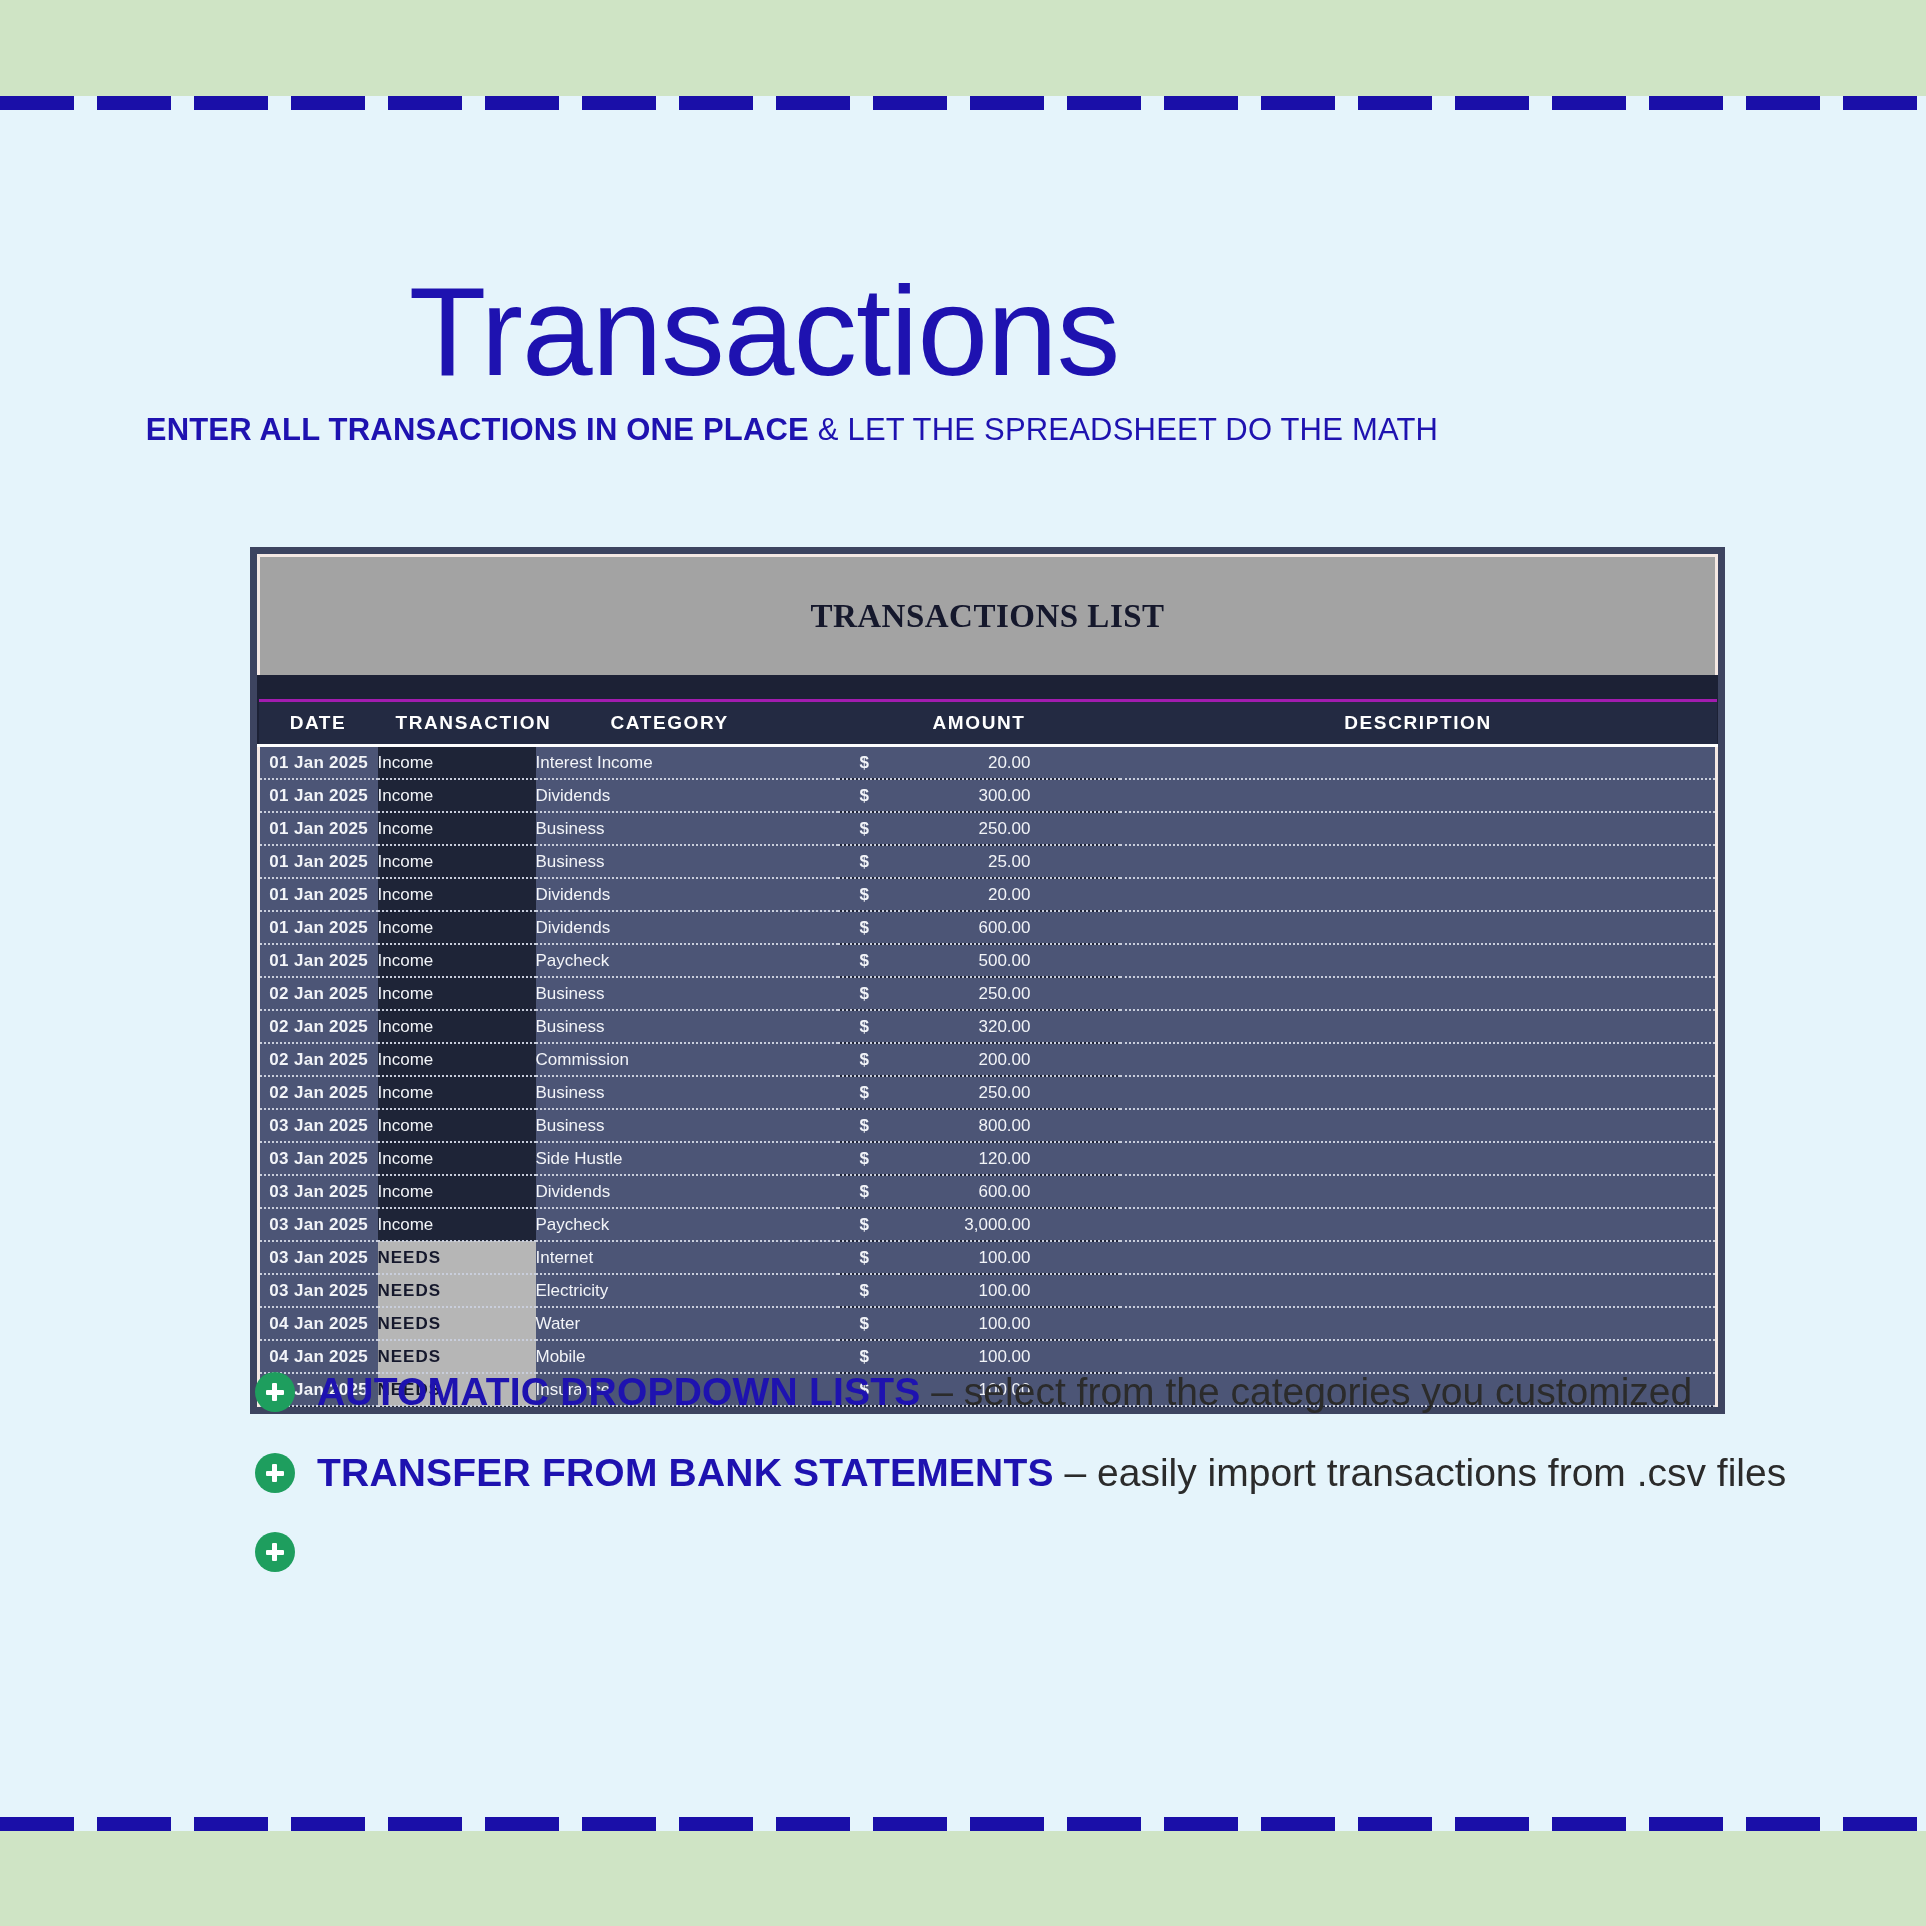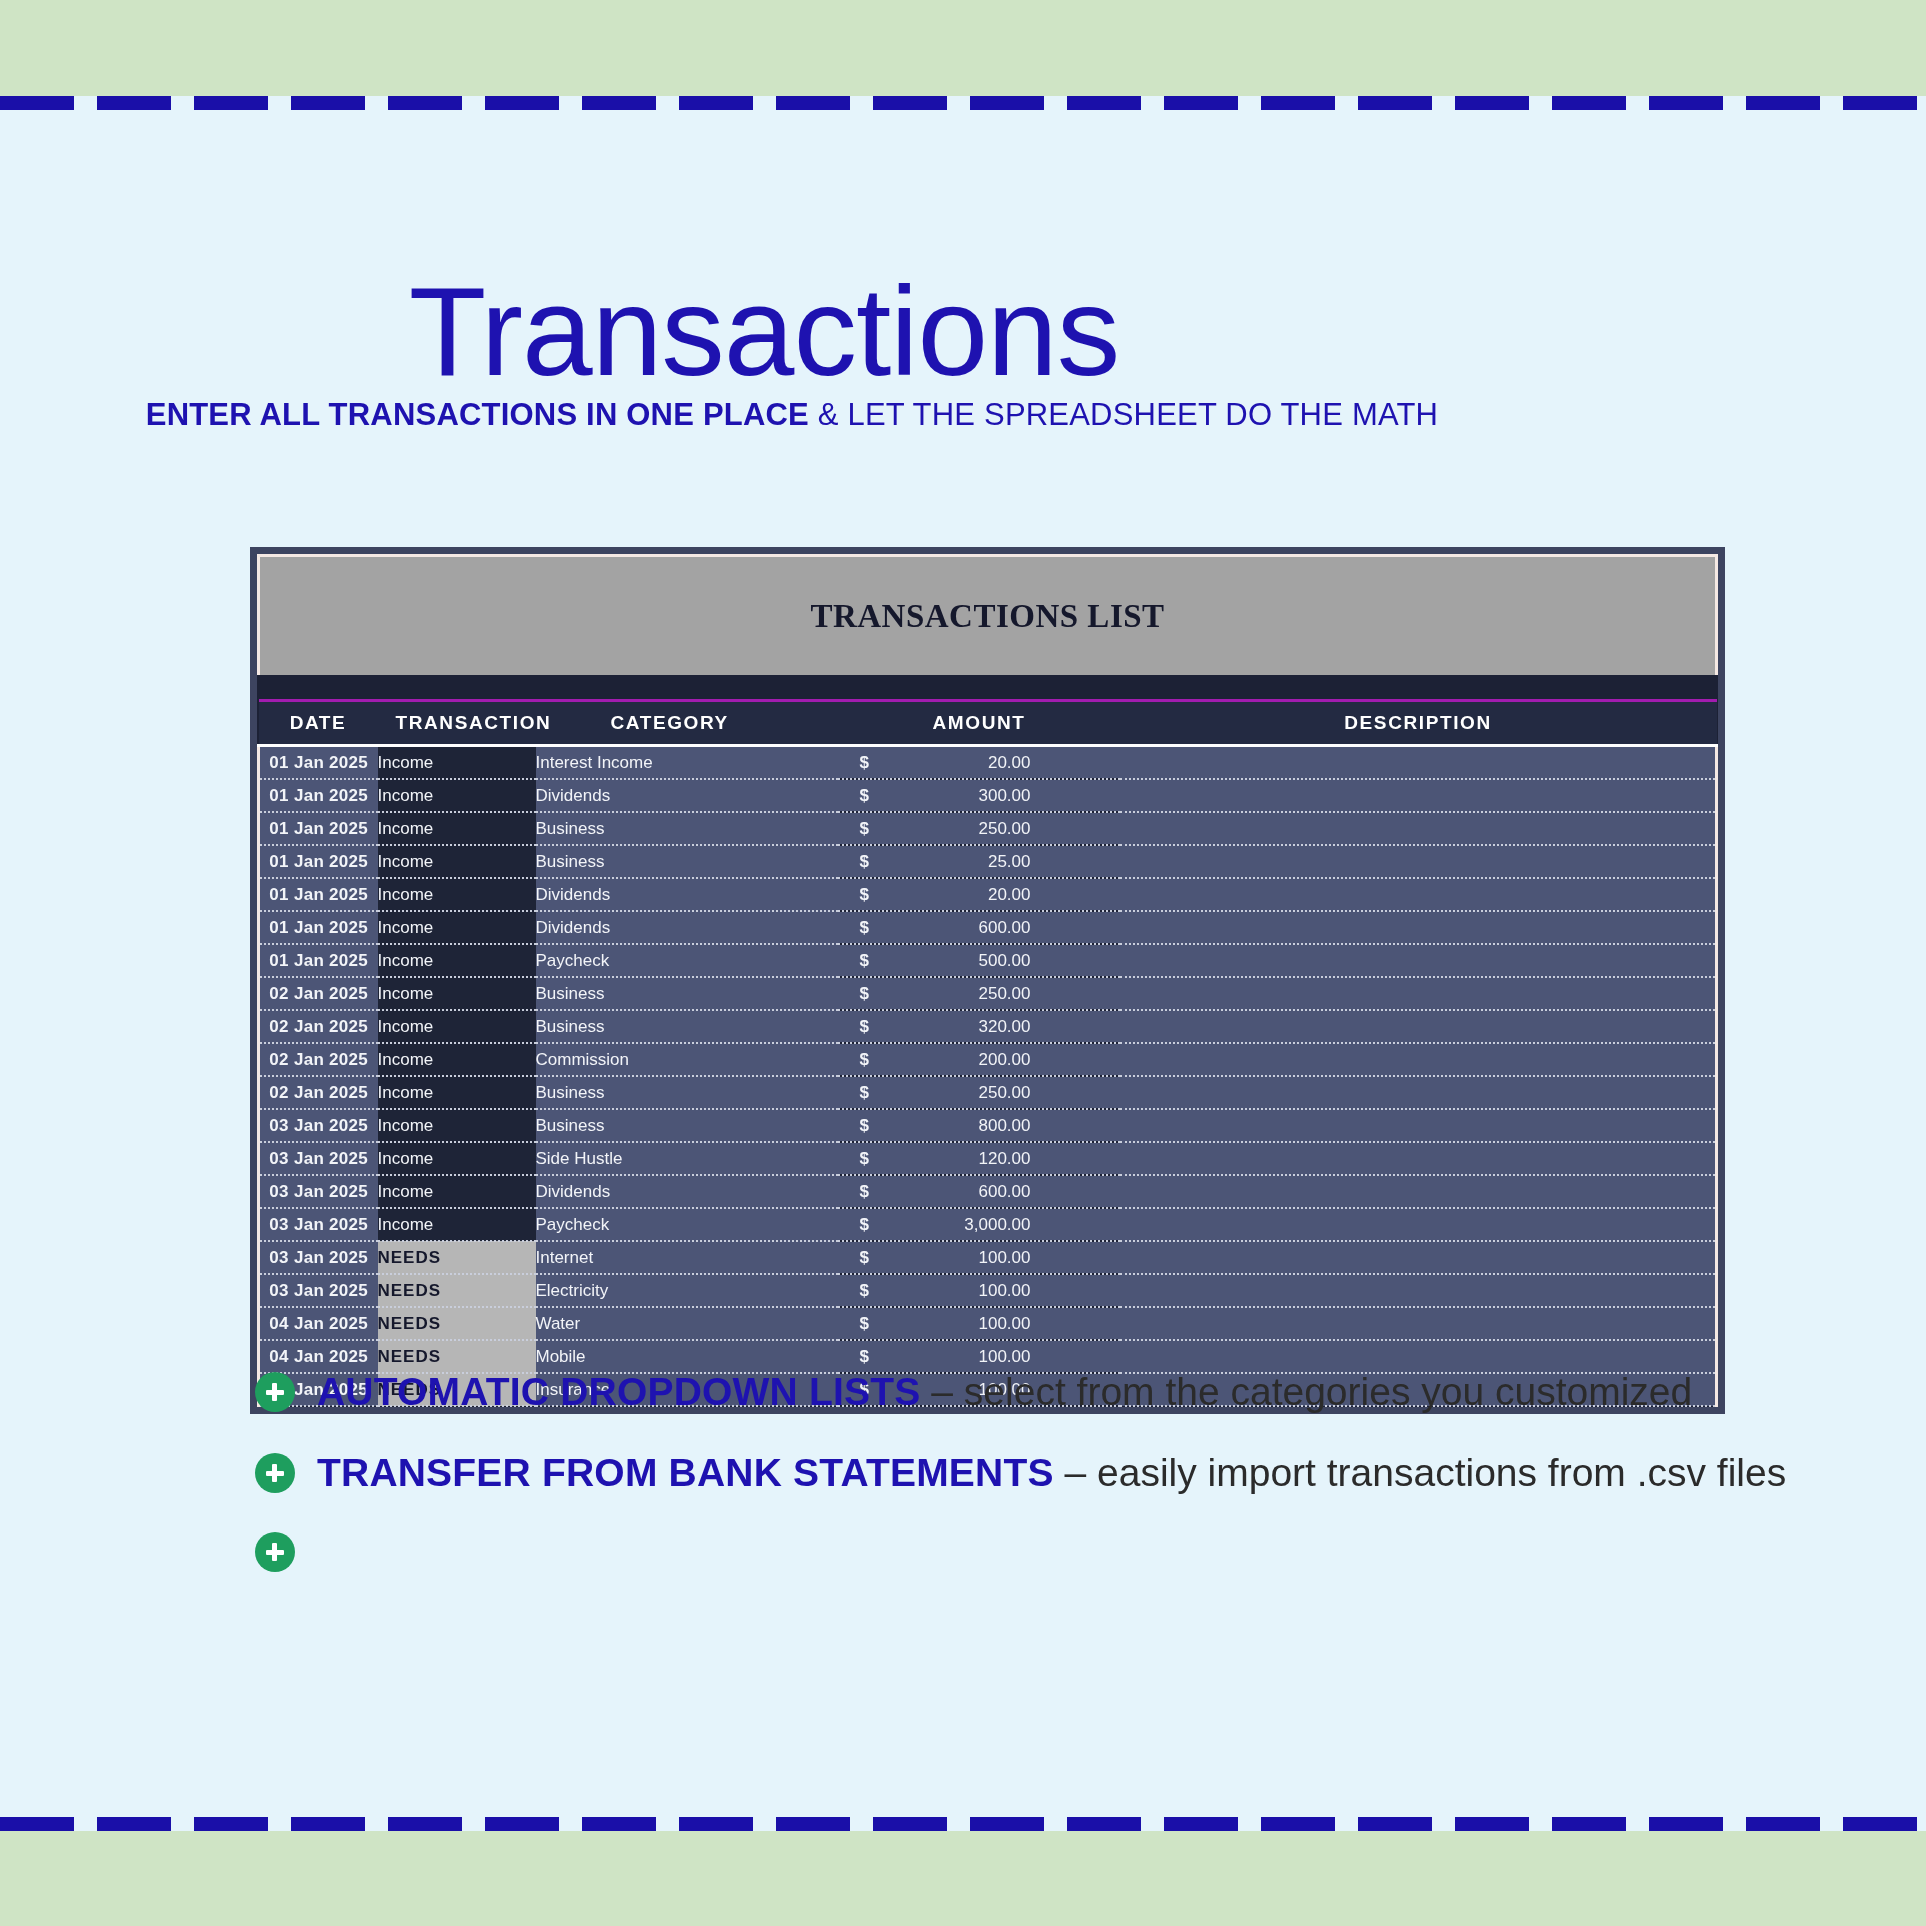--- a/index.html
+++ b/index.html
@@ -47,21 +47,21 @@
     text-align: center;
     font-size: 127px;
     line-height: 1.05;
     font-weight: 400;
     color: #1E12B0;
     letter-spacing: -1px;
   }
 
   .subtitle {
     position: absolute;
-    top: 397px;
+    top: 412px;
     left: 0;
     width: 1584px;
     text-align: center;
     font-size: 31px;
     color: #1E12B0;
     letter-spacing: 0.2px;
     white-space: nowrap;
   }
   .subtitle .strong { font-weight: bold; }
   .subtitle .light  { font-weight: 400; }

